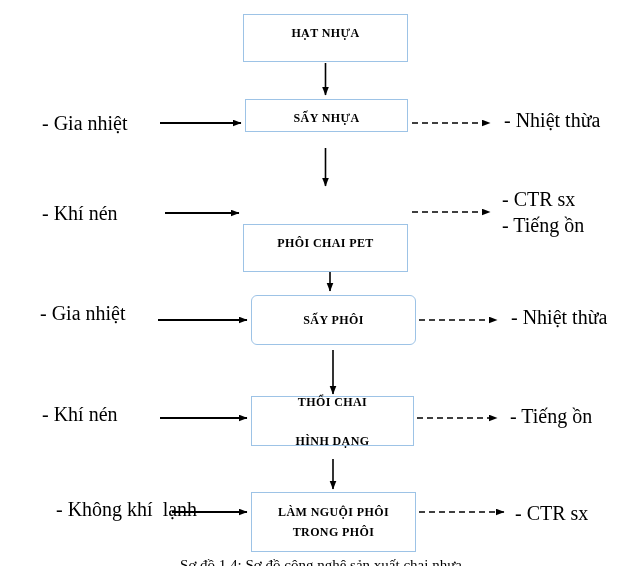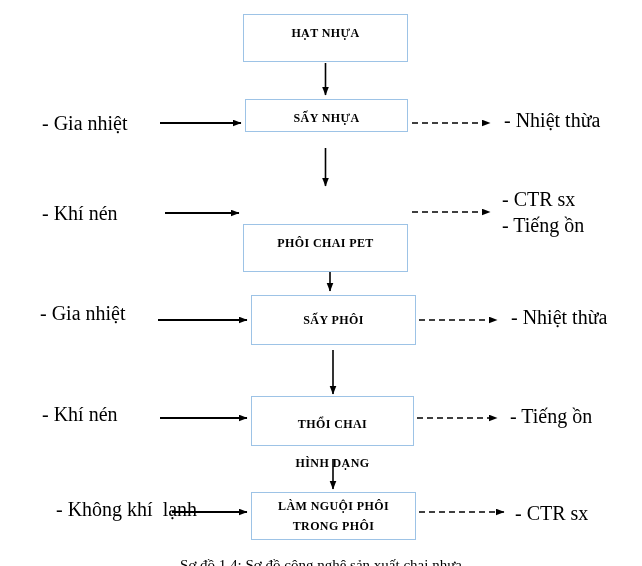--- a/index.html
+++ b/index.html
@@ -24,21 +24,21 @@
   }
   .box .line {
     font-weight: bold;
     font-size: 12px;
     letter-spacing: 0.4px;
     line-height: 20px;
     white-space: pre;
   }
   .box.align-top { justify-content: flex-start; padding-top: 8px; }
   .box.align-center { justify-content: center; }
-  .box.overflow-lines { justify-content: flex-start; padding-top: 17px; }
+  .box.overflow-lines { justify-content: center; padding-top: 0; }
   .box.overflow-lines .line + .line { margin-top: 19px; }
   .side-label {
     position: absolute;
     font-size: 20px;
     line-height: 20px;
     white-space: pre;
   }
   .caption {
     position: absolute;
     left: 0;
@@ -92,30 +92,30 @@
   </div>
 
   <div class="box align-top" style="left:245px; top:99px; width:163px; height:33px;">
     <div class="line">SẤY NHỰA</div>
   </div>
 
   <div class="box align-top" style="left:243px; top:190px; width:165px; height:48px;margin-top:34px;">
     <div class="line">PHÔI CHAI PET</div>
   </div>
 
-  <div class="box align-center" style="left:251px; top:295px; width:165px; height:50px;">
+  <div class="box align-center" style="left:251px; top:295px; width:165px; height:50px;border-radius:6px;">
     <div class="line">SẤY PHÔI</div>
   </div>
 
   <div class="box overflow-lines" style="left:251px; top:396px; width:163px; height:50px;">
     <div class="line">THỔI CHAI</div>
     <div class="line">HÌNH DẠNG</div>
   </div>
 
-  <div class="box align-center" style="left:251px; top:492px; width:165px; height:48px;">
+  <div class="box align-center" style="left:251px; top:492px; width:165px; height:60px;">
     <div class="line">LÀM NGUỘI PHÔI</div>
     <div class="line">TRONG PHÔI</div>
   </div>
 
   <div class="side-label" style="left:42px; top:113px;">- Gia nhiệt</div>
   <div class="side-label" style="left:42px; top:203px;">- Khí nén</div>
   <div class="side-label" style="left:40px; top:303px;">- Gia nhiệt</div>
   <div class="side-label" style="left:42px; top:404px;">- Khí nén</div>
   <div class="side-label" style="left:56px; top:499px;">- Không khí  lạnh</div>
 

